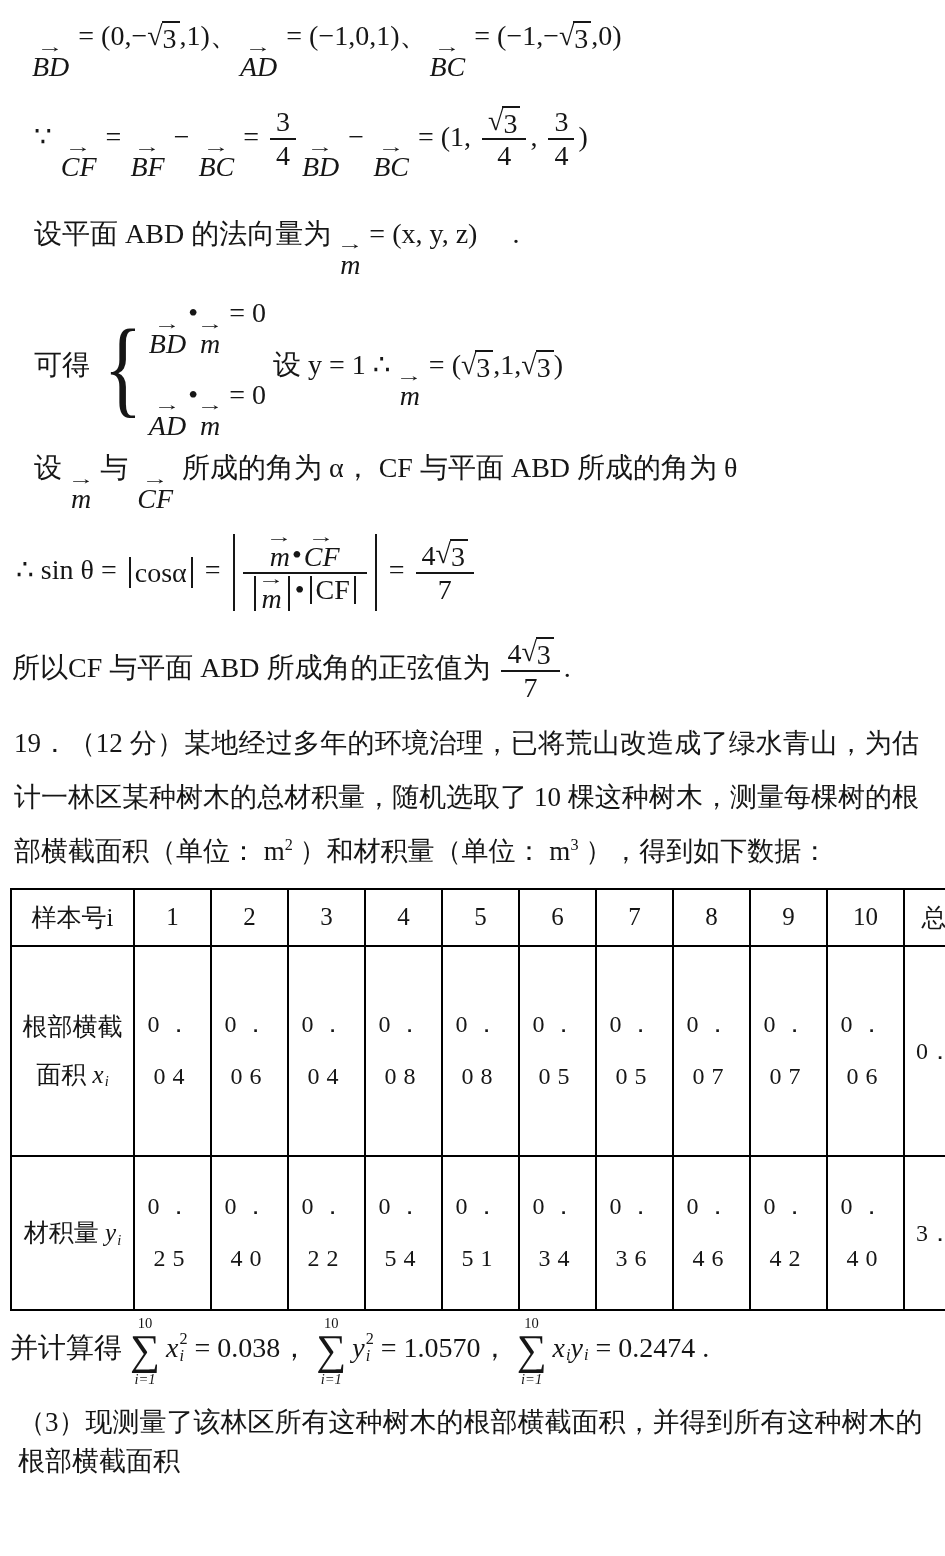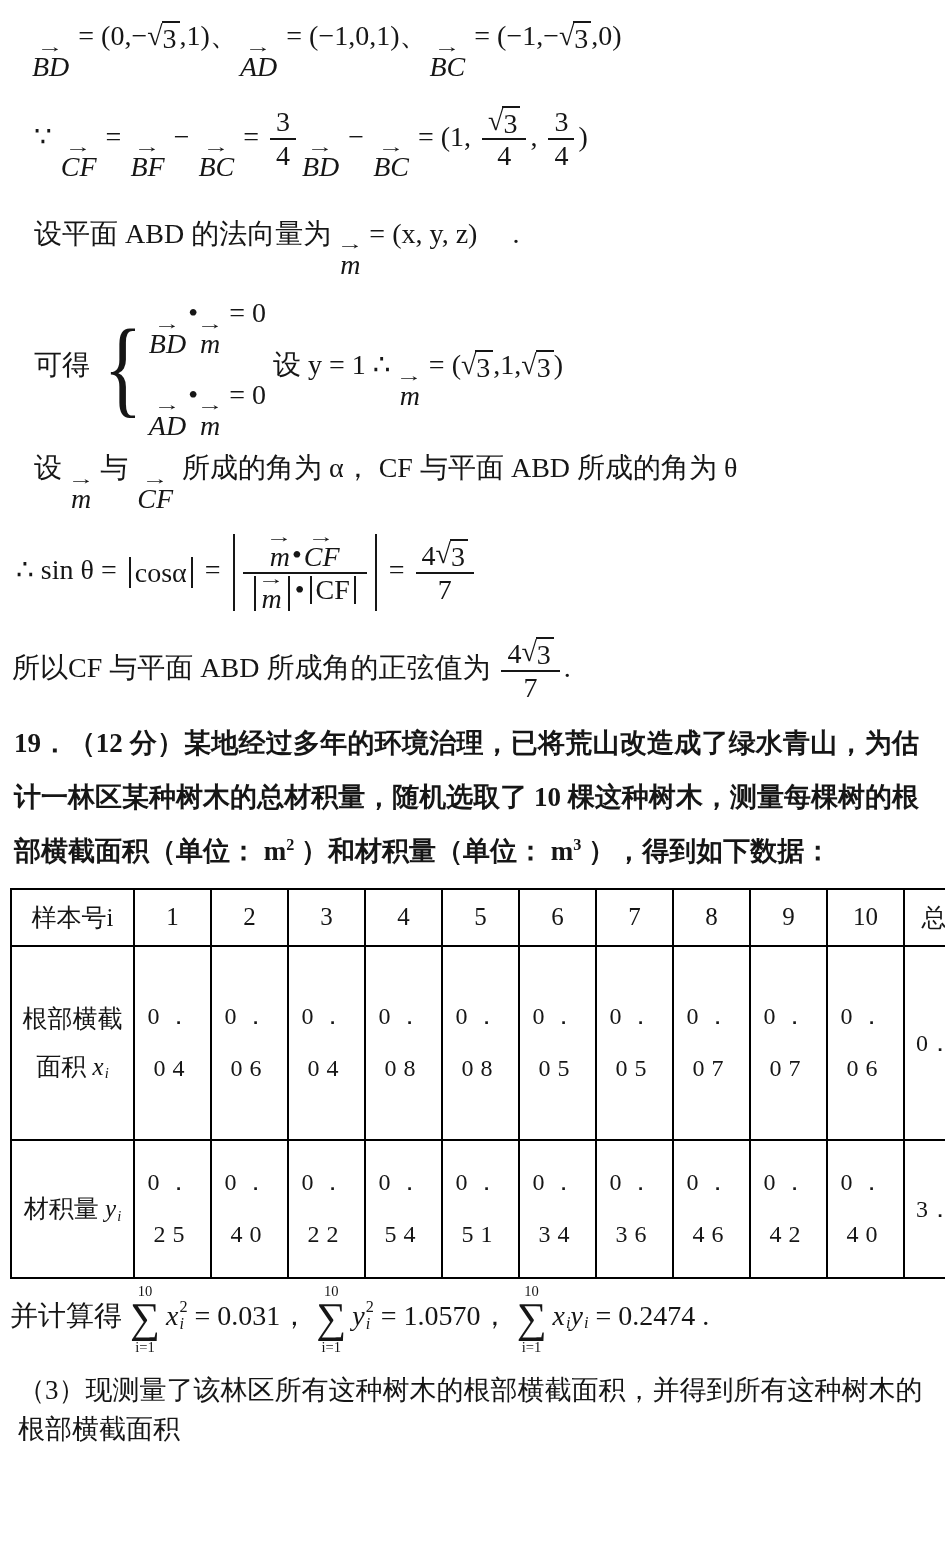--- a/index.html
+++ b/index.html
@@ -46,55 +46,55 @@
   .cs{display:inline-flex;align-items:center;vertical-align:middle;}
   .csb{font-size:108px;line-height:0.85;font-weight:300;
        transform:scaleX(0.75);margin-right:-2px;}
   .csr{display:inline-flex;flex-direction:column;gap:18px;}
   .csrow{white-space:nowrap;}
 
   
   .sm{display:inline-flex;flex-direction:column;align-items:center;
       line-height:1;vertical-align:middle;margin:0 6px 0 8px;}
   .sml{font-size:0.52em;line-height:1.1;}
-  .smi{}
+  .smi{font-style:italic;}
   .smg{font-size:1.5em;line-height:0.95;}
 
   
   .ss{display:inline-flex;align-items:center;white-space:nowrap;}
   .ssb{font-style:italic;}
   .sst{display:inline-flex;flex-direction:column;justify-content:center;
        font-size:0.58em;line-height:1.05;margin-left:1px;}
   .ssu{min-height:1em;text-align:left;}
   .ssd{font-style:italic;min-height:1em;text-align:left;}
 
   
   #f-vectors   {margin:18px 0 0 30px;}
   #f-cf        {margin:24px 0 0 34px;}
   #f-normal    {margin:34px 0 0 34px;}
   #f-system    {margin:16px 0 0 34px;}
   #f-angle     {margin:10px 0 0 34px;}
   #f-sin       {margin:18px 0 0 16px;}
   #f-conclusion{margin:24px 0 0 12px;}
-  #p19-intro   {margin:12px 26px 0 14px;text-align:justify;line-height:54px;font-weight:bold;}
+  #p19-intro   {margin:12px 26px 0 14px;text-align:justify;line-height:54px;}
   #q1{margin:16px 0 0 18px;}
   #q2{margin:16px 0 0 18px;}
   #q3-line1{margin:16px 0 0 18px;}
   #sums{margin:4px 0 0 10px;}
 
   
   .tbl-wrap{margin:10px 0 0 10px;overflow:hidden;width:935px;}
   table{border-collapse:collapse;table-layout:fixed;width:953px;}
   td{border:2.5px solid #000;text-align:center;vertical-align:middle;
      font-size:24px;overflow:hidden;}
   tr.hdr td{height:53px;font-size:25px;}
   tr.rx td{height:184px;}
   tr.ry td{height:128px;}
   tr.rx td.val,tr.ry td.val{letter-spacing:7px;line-height:2.15;
-     word-break:break-all;padding:4px 5px;}
+     word-break:break-all;padding:12px 5px;}
   td.lab{letter-spacing:0;word-break:normal;line-height:1.9;
      font-size:25px;padding:0 6px;}
   td.tot{letter-spacing:0;padding:0;}
 </style>
 </head>
 <body style="background: rgb(255, 255, 255); color: rgb(22, 22, 22);">
 
 <div class="content">
 
   <div class="mline" id="f-vectors"><span class="vec">
@@ -354,21 +354,21 @@
   <div class="mline" id="sums"><span class="tx">并计算得</span><span class="sm">
         <span class="sml">10</span>
         <span class="smg">∑</span>
         <span class="sml smi">i=1</span>
       </span><span class="ss">
         <span class="ssb">x</span>
         <span class="sst">
           <span class="ssu">2</span>
           <span class="ssd">i</span>
         </span>
-      </span><span class="mt"> = 0.031</span><span class="tx">，</span><span class="sm">
+      </span><span class="mt"> = 0.038</span><span class="tx">，</span><span class="sm">
         <span class="sml">10</span>
         <span class="smg">∑</span>
         <span class="sml smi">i=1</span>
       </span><span class="ss">
         <span class="ssb">y</span>
         <span class="sst">
           <span class="ssu">2</span>
           <span class="ssd">i</span>
         </span>
       </span><span class="mt"> = 1.0570</span><span class="tx">，</span><span class="sm">

